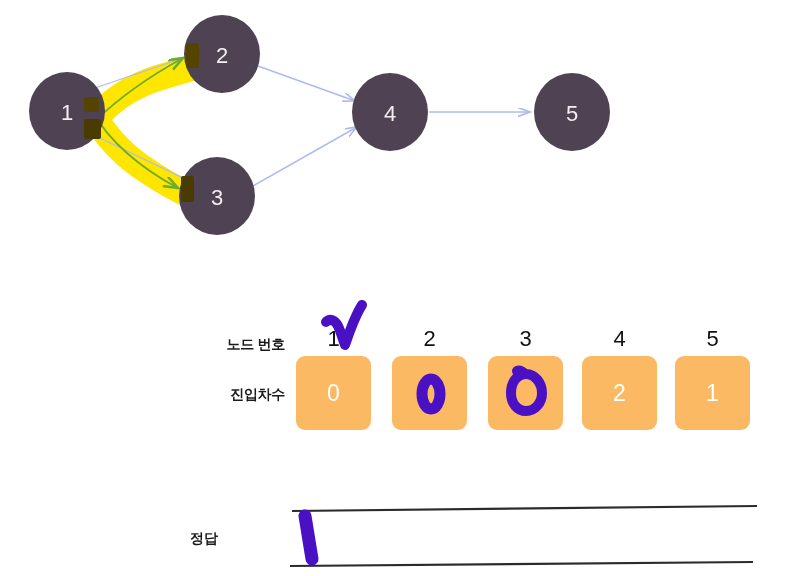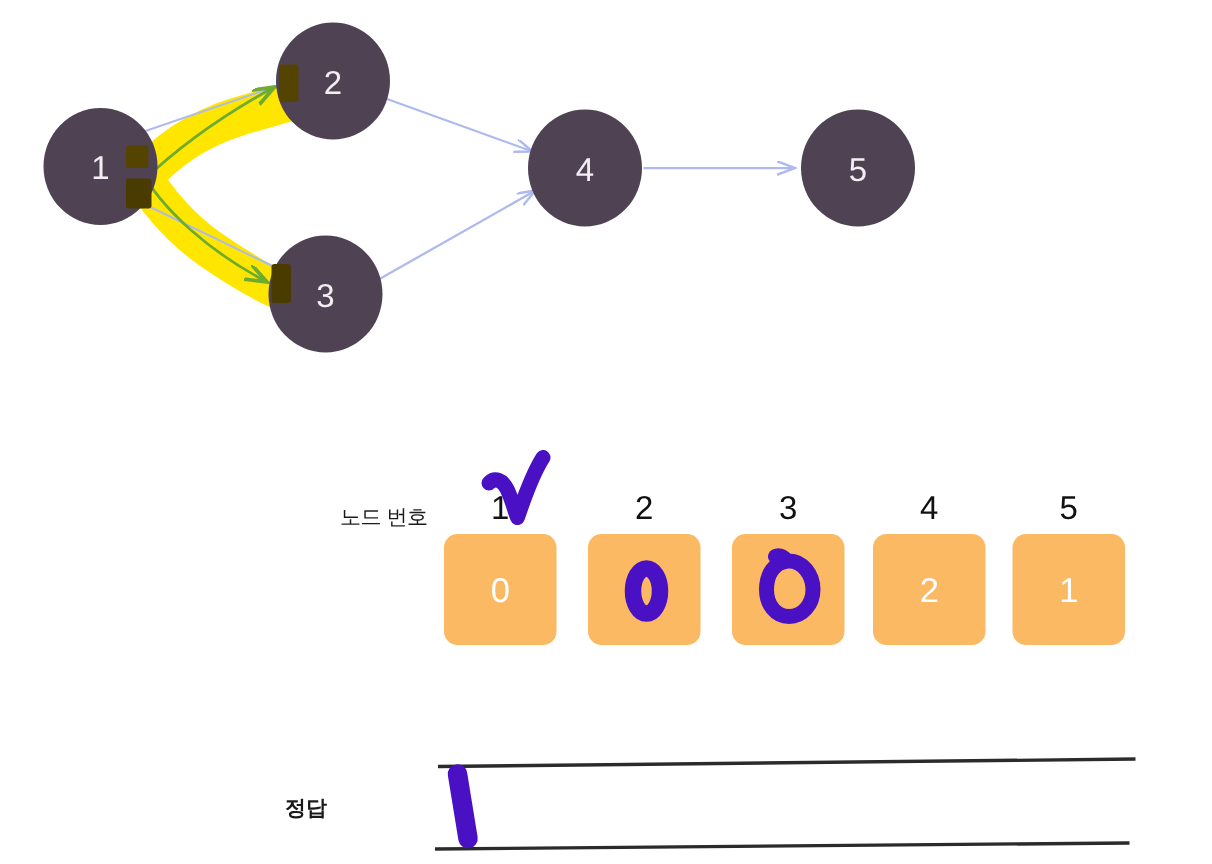--- a/index.html
+++ b/index.html
@@ -47,21 +47,21 @@
     top: 300px;
     width: 808px;
     height: 150px;
   }
   .row-label {
     position: absolute;
     right: 0;
     width: 140px;
     text-align: right;
     font-size: 14px;
-    font-weight: normal;
+    font-weight: bold;
     color: #1a1a1a;
     letter-spacing: -0.3px;
     white-space: nowrap;
   }
   #label-node-no  { left: 145px; top: 36px; }
   #label-indegree { left: 145px; top: 86px; }
 
   .col {
     position: absolute;
     width: 75px;
@@ -194,20 +194,21 @@
       <rect x="84" y="119" width="17" height="20" rx="2" fill="#4a3b00"></rect>
       <rect x="186" y="43" width="13" height="25" rx="2" fill="#554400"></rect>
       <rect x="181" y="176" width="13" height="26" rx="2" fill="#4a3b00"></rect>
     </g>
   </svg>
 </div>
 
 <div id="table-area">
 
   <div class="row-label" id="label-node-no">노드 번호</div>
+  <div class="row-label" id="label-indegree">진입차수</div>
 
   <div class="col" style="left:296px;">
     <div class="col-header">1</div>
     <div class="cell">
       <div class="cell-value">0</div>
     </div>
 
     <svg class="ink" style="left:22px; top:0px;" width="54" height="56" viewBox="0 0 54 56">
       <path d="M8,22 C 12,18 17,20 20,26 C 23,32 25,40 27,45 C 31,33 37,16 44,5" fill="none" stroke="#4a11c4" stroke-width="10" stroke-linecap="round" stroke-linejoin="round"></path>
     </svg>

